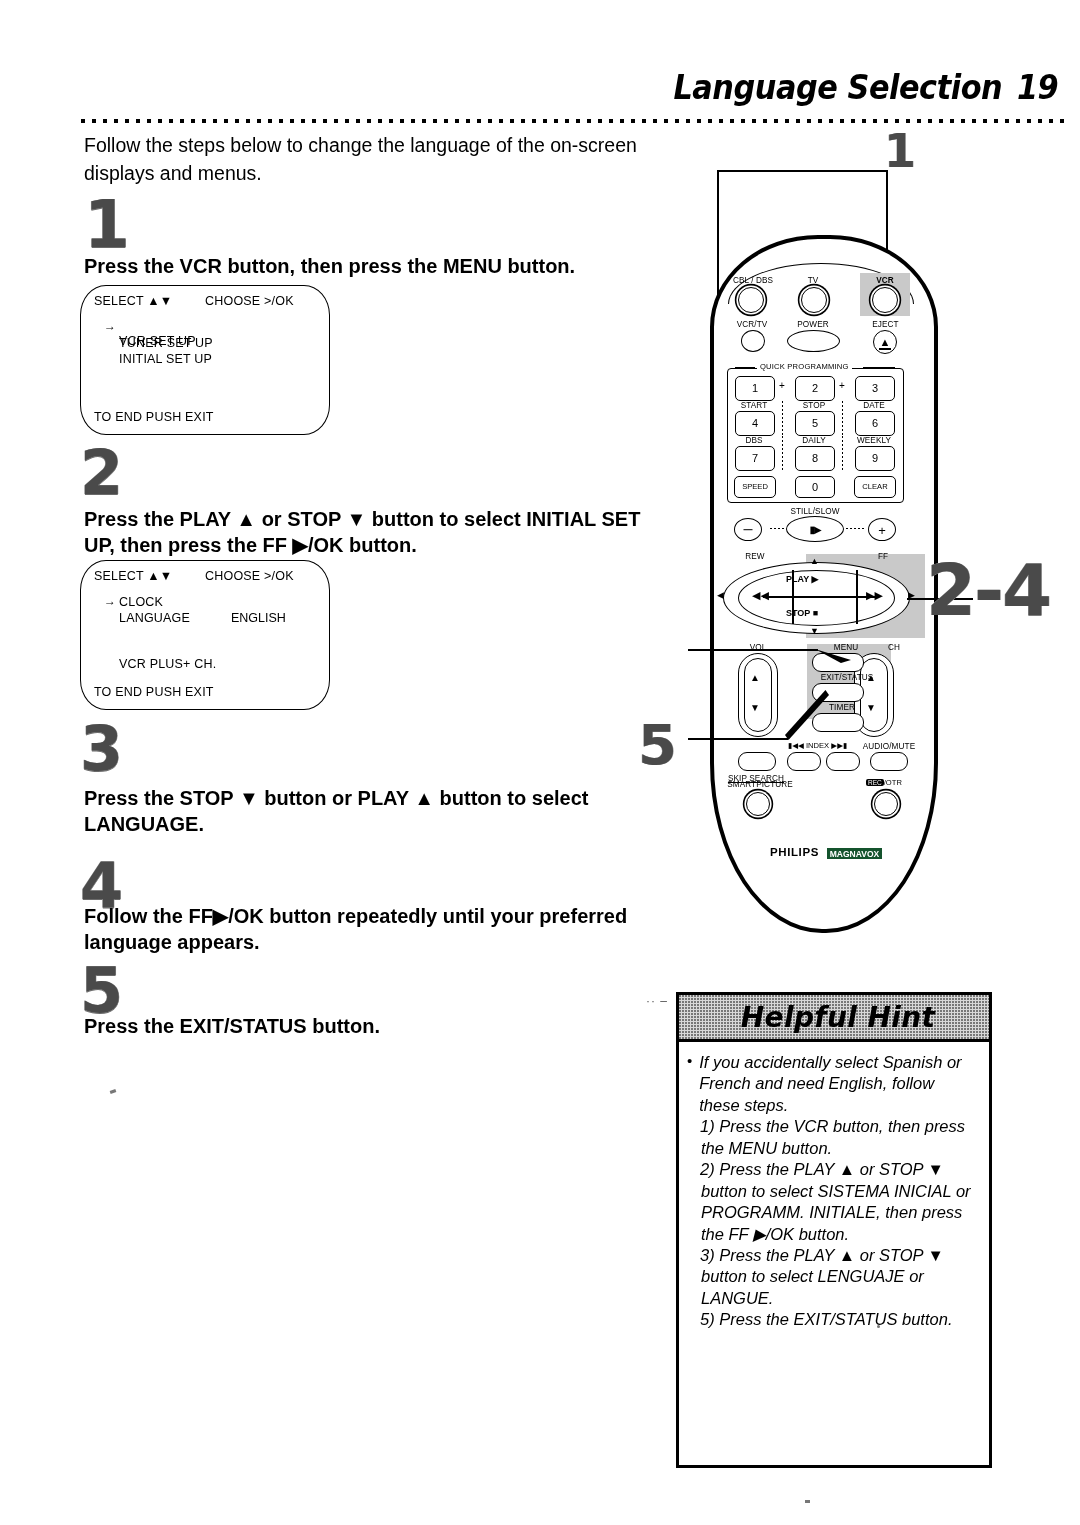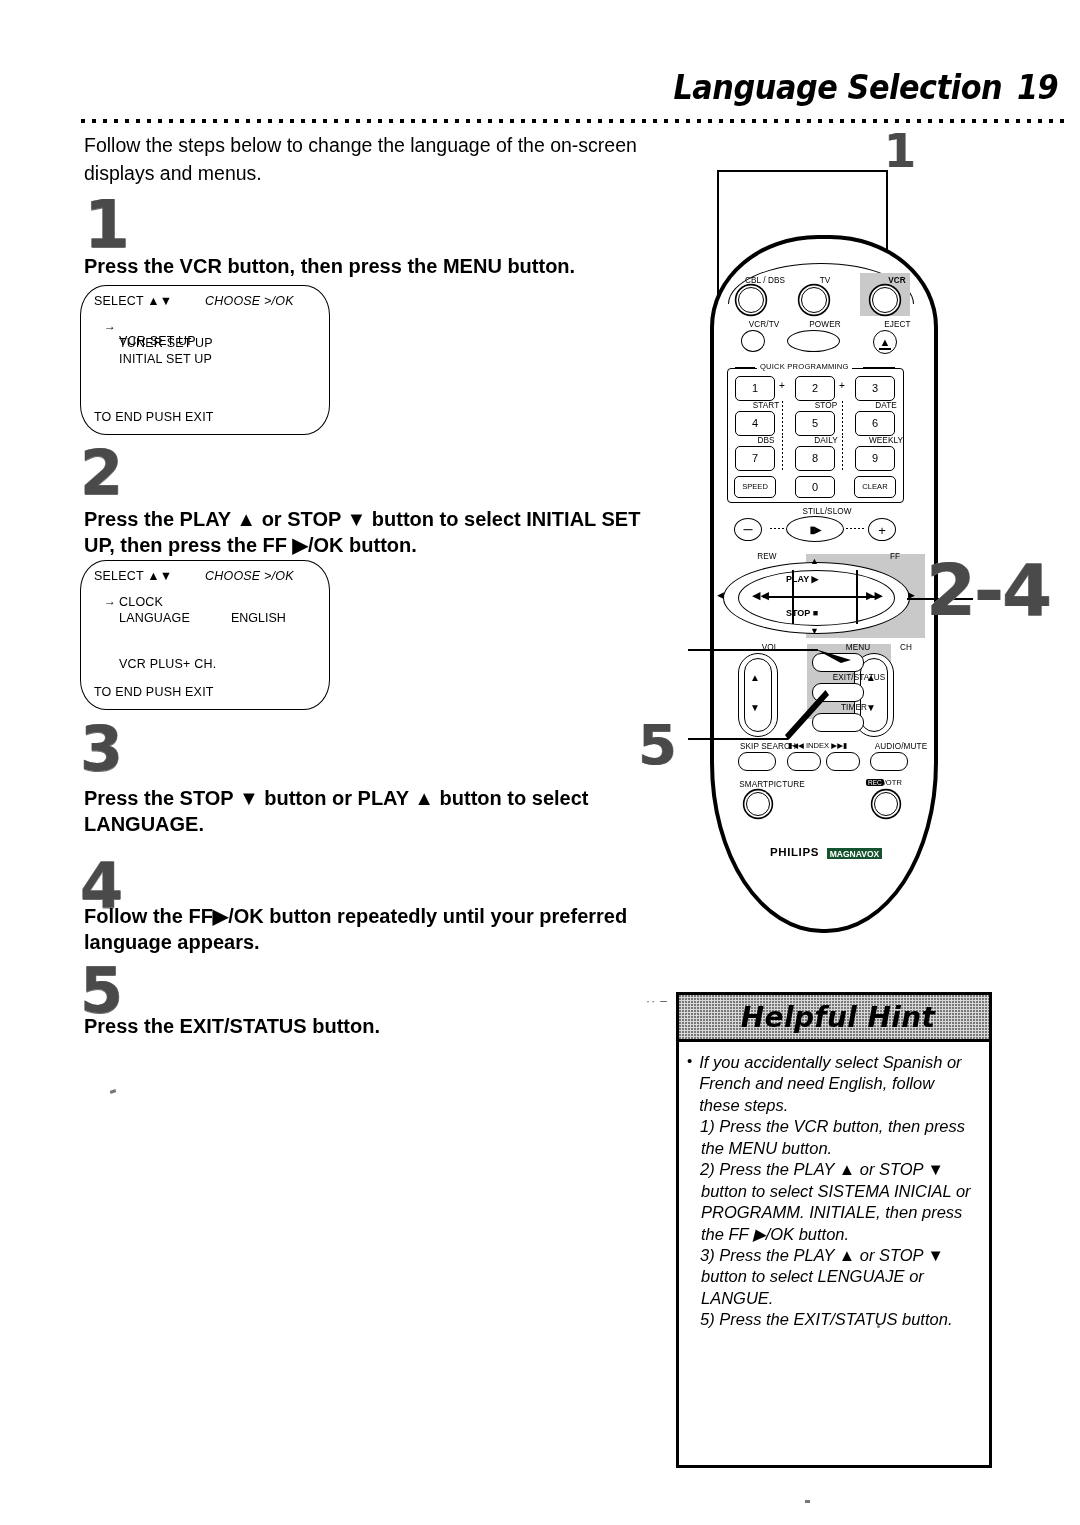--- a/index.html
+++ b/index.html
@@ -46,42 +46,42 @@
   .steptext{position:absolute;font-size:20px;font-weight:bold;line-height:1.32;}
 
   
   .osd{
     position:absolute;width:248px;height:148px;
     border:1.6px solid #000;border-radius:26px/30px;
     background:#fff;
   }
   .osd .row{position:absolute;font-size:12.5px;letter-spacing:0.2px;white-space:nowrap;}
   .osd .r-select{left:13px;top:8px;}
-  .osd .r-choose{left:124px;top:8px;font-style:italic;}
+  .osd .r-choose{left:124px;top:8px;}
   .osd .r-item{left:38px;}
   .osd .arrow{position:absolute;left:23px;font-size:12px;}
   .osd .val{position:absolute;left:150px;font-size:12.5px;}
   .osd .r-end{left:13px;bottom:10px;}
 
   
   .remote-wrap{position:absolute;left:660px;top:130px;width:420px;height:820px;}
   .remote-body{
     position:absolute;left:50px;top:105px;width:220px;height:690px;
     border:4px solid #000;
     border-radius:108px 108px 112px 112px / 92px 92px 170px 170px;
     background:#fff;
   }
   .remote-top-curve{
     position:absolute;left:68px;top:133px;width:184px;height:40px;
     border:1.4px solid #000;border-radius:50%/100% 100% 0 0;
     border-bottom:none;background:transparent;
   }
 
   .lbl{position:absolute;font-size:8.2px;letter-spacing:0.1px;white-space:nowrap;
-       font-family:"Liberation Sans",sans-serif;text-align:center;margin-left:12px;}
+       font-family:"Liberation Sans",sans-serif;text-align:center;}
   .circ{position:absolute;border:1.6px solid #000;border-radius:50%;background:#fff;}
   .circ.dbl{box-shadow:0 0 0 1.6px #fff,0 0 0 3.2px #000;}
   .ell{position:absolute;border:1.6px solid #000;border-radius:50%;background:#fff;}
   .rrect{position:absolute;border:1.6px solid #000;border-radius:5px;background:#fff;
          font-size:11px;text-align:center;font-family:"Liberation Sans",sans-serif;}
   .rrect.sm{font-size:7.6px;}
   .hl{position:absolute;background:#c9c9c9;}
 
   .qp-box{position:absolute;border:1.3px solid #000;border-radius:4px;}
   .plus{position:absolute;font-size:10px;}
@@ -283,21 +283,21 @@
     <div class="ell" style="left:152px;top:553px;width:50px;height:17px;border-radius:9px;"></div>
     <div class="lbl" style="left:157px;top:573px;width:50px;">TIMER</div>
     <div class="ell" style="left:152px;top:583px;width:50px;height:17px;border-radius:9px;"></div>
 
     <div class="callout-line" style="left:28px;top:519px;width:130px;height:2px;"></div>
     <div style="position:absolute;left:155px;top:519px;width:36px;height:14px;background:#000;clip-path:polygon(0 0,100% 78%,72% 100%);"></div>
     <div class="callout-line" style="left:28px;top:608px;width:100px;height:2px;"></div>
     <div style="position:absolute;left:125px;top:560px;width:44px;height:50px;background:#000;clip-path:polygon(92% 0,100% 10%,8% 100%,0 90%);"></div>
     <div class="calloutnum" style="left:-22px;top:582px;font-size:56px;">5</div>
 
-    <div class="lbl" style="left:63px;top:612px;width:66px;">SKIP SEARCH</div>
+    <div class="lbl" style="left:63px;top:644px;width:66px;text-decoration:underline;">SKIP SEARCH</div>
     <div class="ell" style="left:78px;top:622px;width:36px;height:17px;border-radius:9px;"></div>
     <div style="position:absolute;left:128px;top:611px;font-size:7.6px;white-space:nowrap;">▮◀◀ <span>INDEX</span> ▶▶▮</div>
     <div class="ell" style="left:127px;top:622px;width:32px;height:17px;border-radius:9px;"></div>
     <div class="ell" style="left:166px;top:622px;width:32px;height:17px;border-radius:9px;"></div>
     <div class="lbl" style="left:196px;top:612px;width:66px;">AUDIO/MUTE</div>
     <div class="ell" style="left:210px;top:622px;width:36px;height:17px;border-radius:9px;"></div>
 
     <div class="lbl" style="left:59px;top:650px;width:82px;">SMARTPICTURE</div>
     <div class="circ dbl" style="left:86px;top:662px;width:22px;height:22px;"></div>
     <div style="position:absolute;left:206px;top:648px;font-size:7.6px;white-space:nowrap;"><span style="background:#000;color:#fff;padding:0 2px;border-radius:2px;font-size:6.5px;">REC</span><span>/OTR</span></div>

